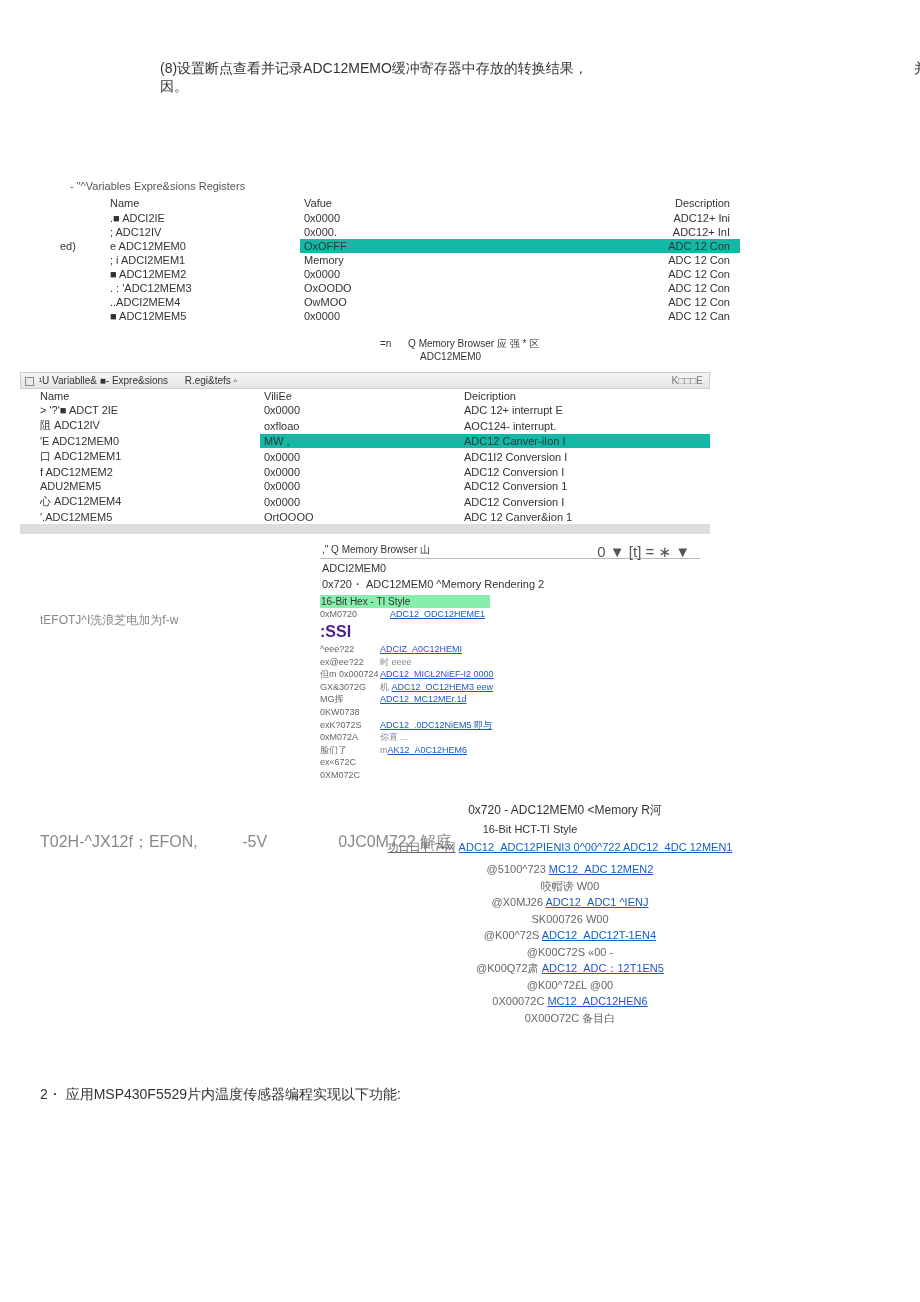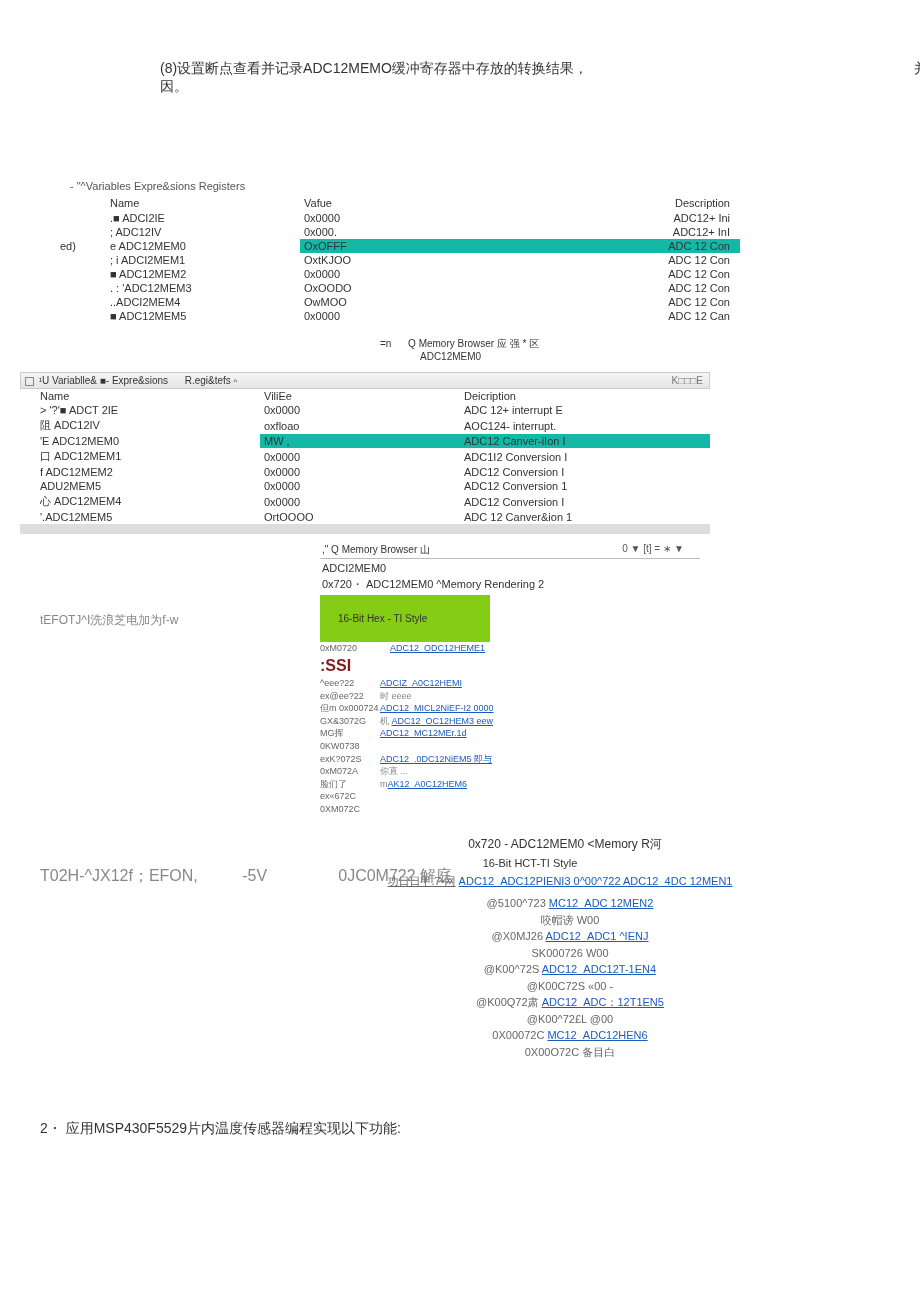--- a/index.html
+++ b/index.html
@@ -24,29 +24,29 @@
   .tabbar2 { background: linear-gradient(#f5f5f5,#e5e5e5); border: 1px solid #ccc; width: 690px; margin-left: 0; padding: 2px 4px; font-size: 10px; position: relative; }
   .tabbar2 .right-lbl { position: absolute; right: 6px; top: 2px; color: #777; }
   .table2 { width: 690px; border-collapse: collapse; margin-left: 0; }
   .table2 td { padding: 1px 4px; font-size: 11px; }
   .table2 .name-col2 { width: 240px; padding-left: 20px; }
   .table2 .val-col2 { width: 200px; }
   .table2 .desc-col2 { text-align: left; }
   .scrollbar { background: #ddd; width: 690px; height: 10px; margin-left: 0; }
   .mb-block { margin-left: 300px; margin-top: 8px; width: 380px; }
   .mb-block .hdr { border-bottom: 1px solid #bbb; padding: 1px 2px; font-size: 10px; position: relative; }
-  .mb-block .hdr .rtools { position: absolute; right: 16px; font-size: 10px; color: #555; }
+  .mb-block .hdr .rtools { position: absolute; right: 10px; font-size: 15px; color: #555; }
   .mb-block .sub { font-size: 11px; margin: 3px 0 3px 2px; }
   .mb-block .sub2 { font-size: 11px; margin: 3px 0 3px 2px; }
-  .mb-block .sub3 { font-size: 10px; background: #84cc16; padding: 18px; width: 170px; }
+  .mb-block .sub3 { font-size: 10px; background: #86efac; padding: 1px; width: 170px; }
   .mem-rows { font-size: 9px; line-height: 1.4; }
   .mem-rows .addr { color: #666; display: inline-block; width: 60px; }
   .mem-rows .lnk { color: #1a5bbf; text-decoration: underline; }
   .mem-rows .txt { color: #888; }
-  .ssi { color: #7f1d1d; font-size: 16px; font-weight: bold; }
+  .ssi { color: #4c1d95; font-size: 16px; font-weight: bold; }
   .side-note { position: absolute; left: 20px; font-size: 12px; color: #888; }
   .mb-block2 { margin-left: 300px; margin-top: 20px; width: 420px; text-align: center; }
   .mb-block2 .title { font-size: 12px; margin-left: 70px; }
   .mb-block2 .sub3b { font-size: 11px; margin: 4px 0; }
   .mb-block2 .rows2 { font-size: 11px; line-height: 1.5; color: #666; margin-left: 60px; }
   .mb-block2 .lnk { color: #1a5bbf; text-decoration: underline; }
   .row2-left { position: absolute; left: 20px; font-size: 16px; color: #888; }
   .final-para { font-size: 14px; margin-top: 60px; margin-left: 20px; }
   .relpos { position: relative; }
   .cont { position: relative; }
@@ -83,21 +83,21 @@
           <td class="val-col ">0x000.</td>
           <td class="desc-col">ADC12+ InI</td>
         </tr>
         <tr>
           <td class="name-col ed-row"><span class="ed-label">ed)</span>e ADC12MEM0</td>
           <td class="val-col hl">OxOFFF</td>
           <td class="hl desc-col">ADC 12 Con</td>
         </tr>
         <tr>
           <td class="name-col">; i ADCI2MEM1</td>
-          <td class="val-col ">OxtKJOO</td>
+          <td class="val-col ">Memory</td>
           <td class="desc-col">ADC 12 Con</td>
         </tr>
         <tr>
           <td class="name-col">■ ADC12MEM2</td>
           <td class="val-col ">0x0000</td>
           <td class="desc-col">ADC 12 Con</td>
         </tr>
         <tr>
           <td class="name-col">. : 'ADC12MEM3</td>
           <td class="val-col ">OxOODO</td>

